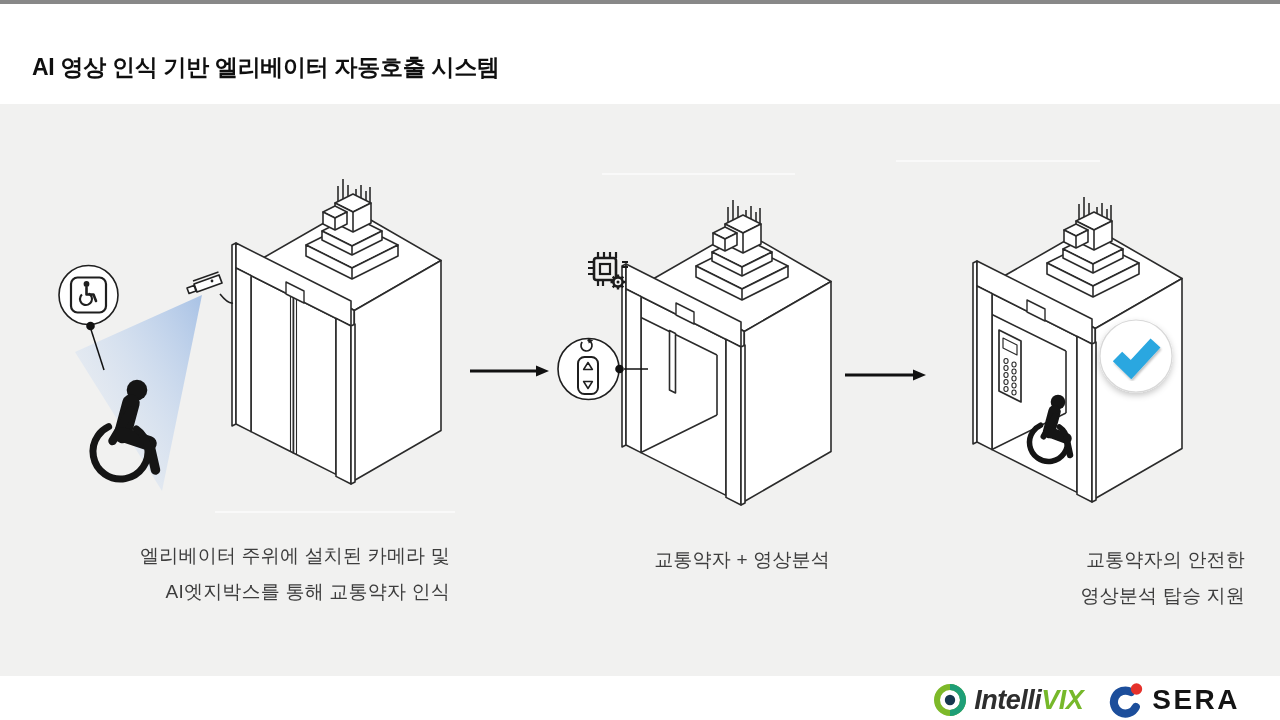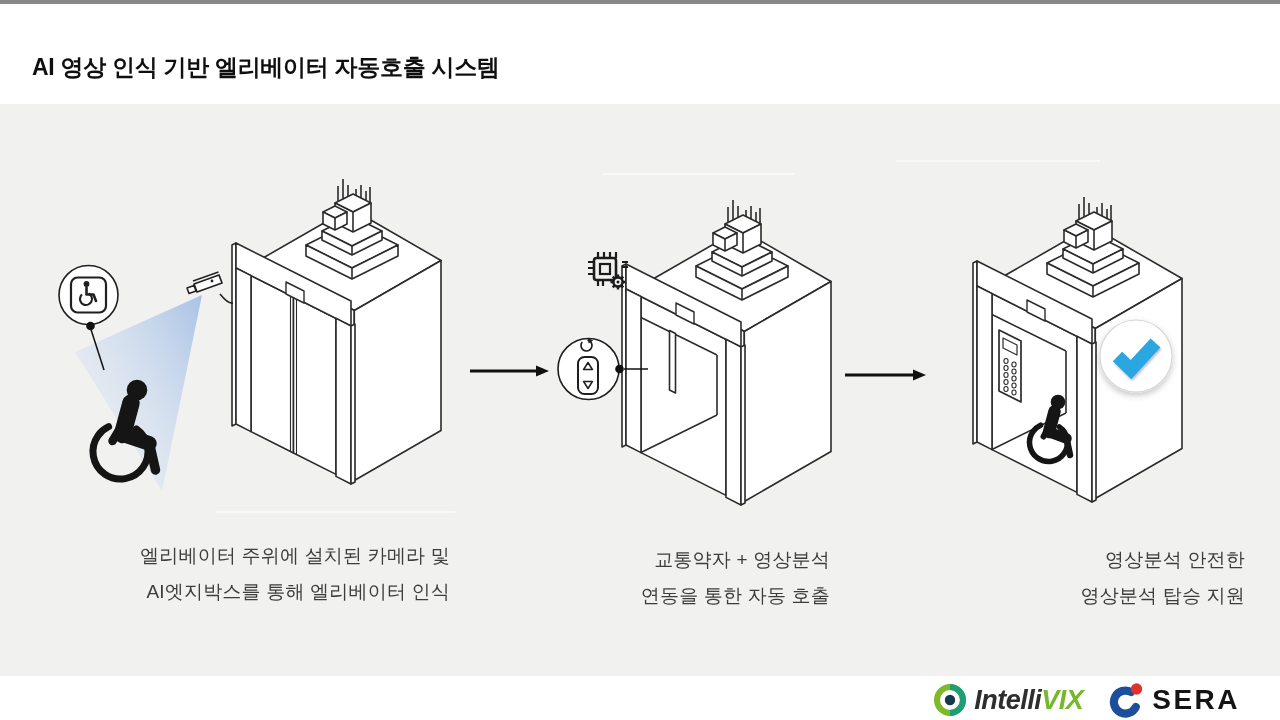--- a/index.html
+++ b/index.html
@@ -197,28 +197,27 @@
     </g>
 
     <g>
       <circle cx="1136" cy="352" r="36" fill="#ffffff" stroke="#d8d8d8" stroke-width="1.2" filter="url(#soft)"></circle>
       <path d="M1117.5,352.5 L1131,365.5 L1155.5,339" fill="none" stroke="#29a7e0" stroke-width="13.5" filter="url(#soft2)"></path>
     </g>
   </svg>
 
   <div class="caption" style="left:90px;top:534px;width:360px;">
     <div>엘리베이터 주위에 설치된 카메라 및</div>
-    <div>AI엣지박스를 통해 엘리베이터 인식</div>
+    <div>AI엣지박스를 통해 교통약자 인식</div>
   </div>
   <div class="caption" style="left:530px;top:538px;width:300px;">
     <div>교통약자 + 영상분석</div>
-    <div>연동을 통한 자동 호출</div>
   </div>
   <div class="caption" style="left:945px;top:538px;width:300px;">
-    <div>영상분석 안전한</div>
+    <div>교통약자의 안전한</div>
     <div>영상분석 탑승 지원</div>
   </div>
 
   <div class="footer"></div>
 
   <div class="logos">
     <div class="logo">
       <svg width="34" height="34" viewBox="0 0 34 34">
         <circle cx="17" cy="17" r="13" fill="#ffffff" stroke="#7db929" stroke-width="6"></circle>
         <path d="M17,4 A13,13 0 0 1 17,30" fill="none" stroke="#1e9e77" stroke-width="6"></path>

